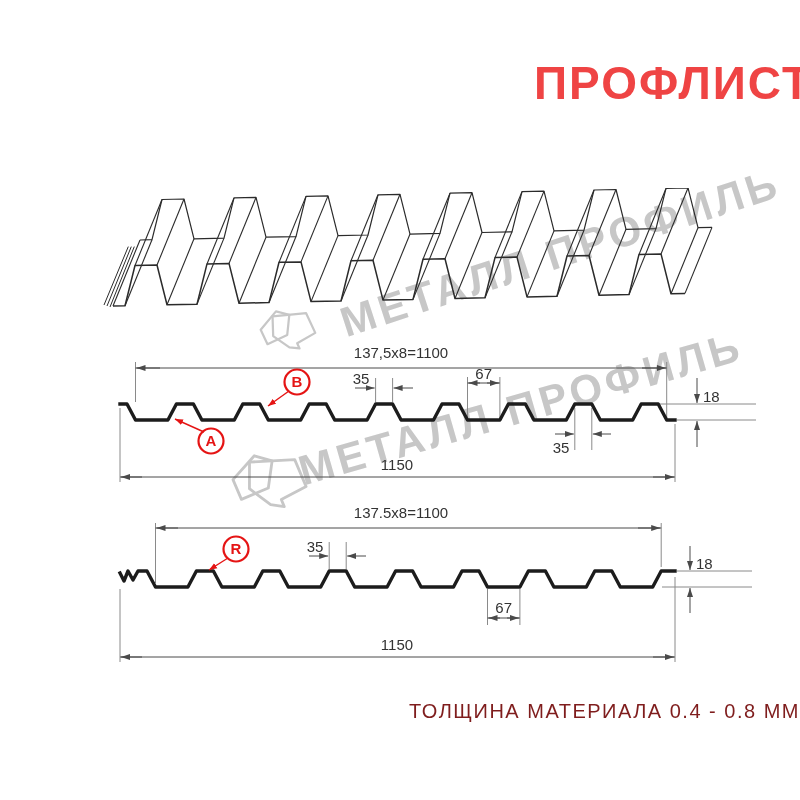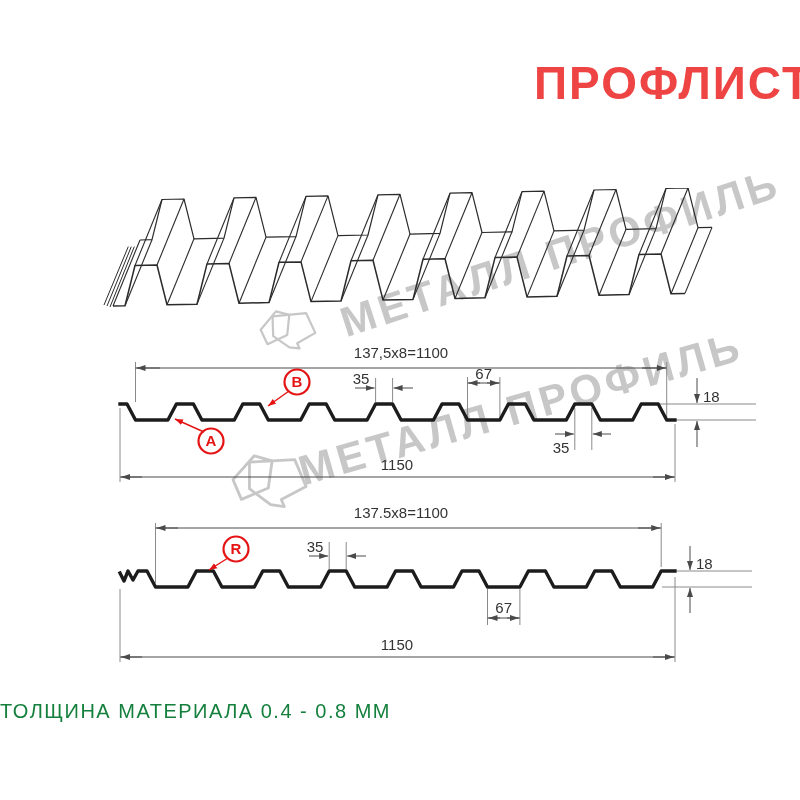--- a/index.html
+++ b/index.html
@@ -5,22 +5,22 @@
   html,body{margin:0;padding:0;background:#fff;}
   #page{position:relative;width:800px;height:800px;background:#fff;overflow:hidden;
         font-family:"Liberation Sans",sans-serif;}
   .abs{position:absolute;}
   
   #title{top:56px;left:12px;width:800px;text-align:right;font-size:46px;font-weight:bold;
          letter-spacing:2px;color:#ef4444;}
   #subtitle{top:114px;left:0;width:800px;text-align:center;font-size:21px;font-weight:500;
             letter-spacing:2px;color:#1e1e1e;}
   
-  #footer{top:700px;left:0;width:800px;text-align:left;font-size:20px;font-weight:500;
-          letter-spacing:1.5px;color:#15803d;}
+  #footer{top:700px;left:0;width:800px;text-align:right;font-size:20px;font-weight:500;
+          letter-spacing:1.5px;color:#7f1d1d;}
   
   .wm-text{color:#c7c7c7;font-weight:bold;font-size:42px;letter-spacing:4px;white-space:nowrap;
            transform-origin:left center;z-index:1;user-select:none;}
   #wm-text-1{left:342px;top:300px;transform:rotate(-18deg);}
   #wm-text-2{left:300px;top:448px;transform:rotate(-16deg);}
   .wm-logo{z-index:1;}
   #wm-logo-1{left:254px;top:300px;width:70px;height:58px;transform:rotate(-10deg);}
   #wm-logo-2{left:224px;top:442px;width:94px;height:76px;transform:rotate(-8deg);}
   
   svg.draw{position:absolute;left:0;z-index:2;}

